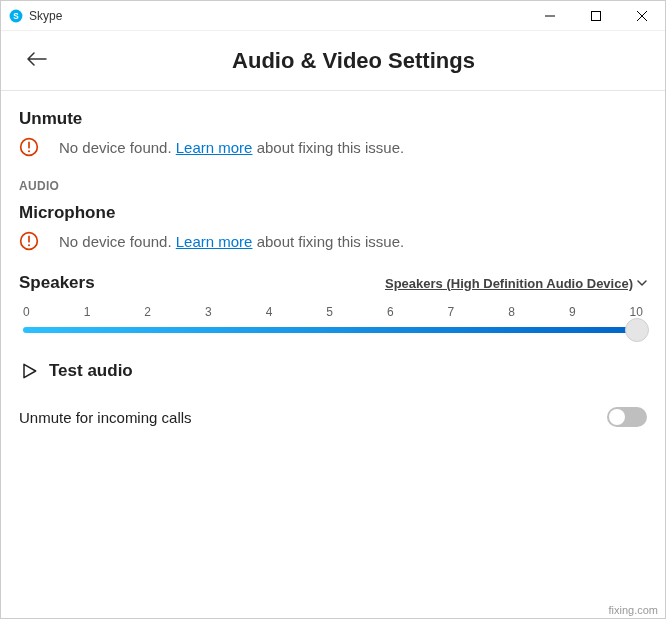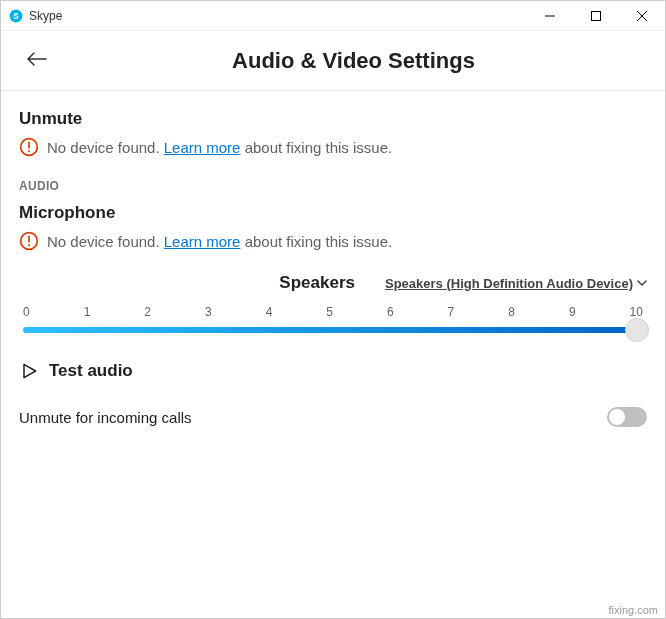--- a/index.html
+++ b/index.html
@@ -14,26 +14,26 @@
     
     .header { height: 60px; display: flex; align-items: center; position: relative; border-bottom: 1px solid #e5e5e5; }
     .back-btn { position: absolute; left: 18px; cursor: pointer; padding: 8px; }
     .header-title { width: 100%; text-align: center; font-size: 22px; font-weight: 700; color: #212121; padding-left: 41px; }
     
     .content { padding: 18px; }
     .section-label { font-size: 12px; color: #767676; font-weight: 600; letter-spacing: 0.3px; margin-bottom: 10px; }
     .section-label.first { margin-top: 0; }
     .device-heading { font-size: 17px; font-weight: 700; color: #212121; margin-bottom: 8px; }
     
-    .error-row { display: flex; align-items: center; gap: 8px; margin-bottom: 22px; }
+    .error-row { display: flex; align-items: center; gap: 20px; margin-bottom: 22px; }
     .error-icon { width: 20px; height: 20px; flex-shrink: 0; }
     .error-text { font-size: 15px; color: #616161; }
     .learn-link { color: #0078d4; text-decoration: underline; cursor: pointer; }
     
-    .speakers-row { display: flex; align-items: center; justify-content: flex-end; margin-bottom: 12px; gap: 30px; }
+    .speakers-row { display: flex; align-items: center; justify-content: space-between; margin-bottom: 12px; gap: 30px; }
     .speakers-label { font-size: 17px; font-weight: 700; color: #212121; }
     .speakers-select { font-size: 13px; font-weight: 600; color: #424242; display: flex; align-items: center; gap: 4px; cursor: pointer; text-decoration: underline; }
     
     .slider-wrap { position: relative; margin-bottom: 28px; padding: 0 4px; }
     .slider-ticks { display: flex; justify-content: space-between; font-size: 12px; color: #616161; margin-bottom: 6px; }
     .slider-track { position: relative; height: 6px; border-radius: 3px; background: linear-gradient(to right, #2cc0ff 0%, #0064c8 100%); margin-top: 8px; }
     .slider-thumb { position: absolute; right: -6px; top: -9px; width: 24px; height: 24px; border-radius: 50%; background: #e5e5e5; border: 1px solid #d0d0d0; cursor: pointer; }
     
     .test-row { display: flex; align-items: center; gap: 10px; margin-bottom: 26px; cursor: pointer; }
     .test-label { font-size: 17px; font-weight: 700; color: #212121; }

